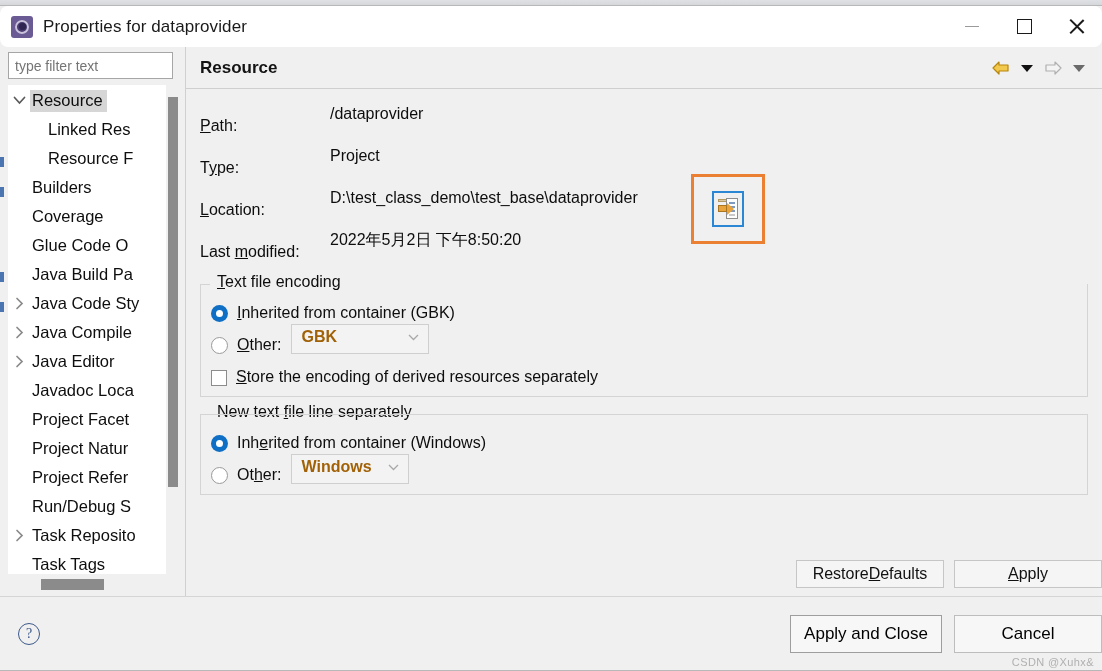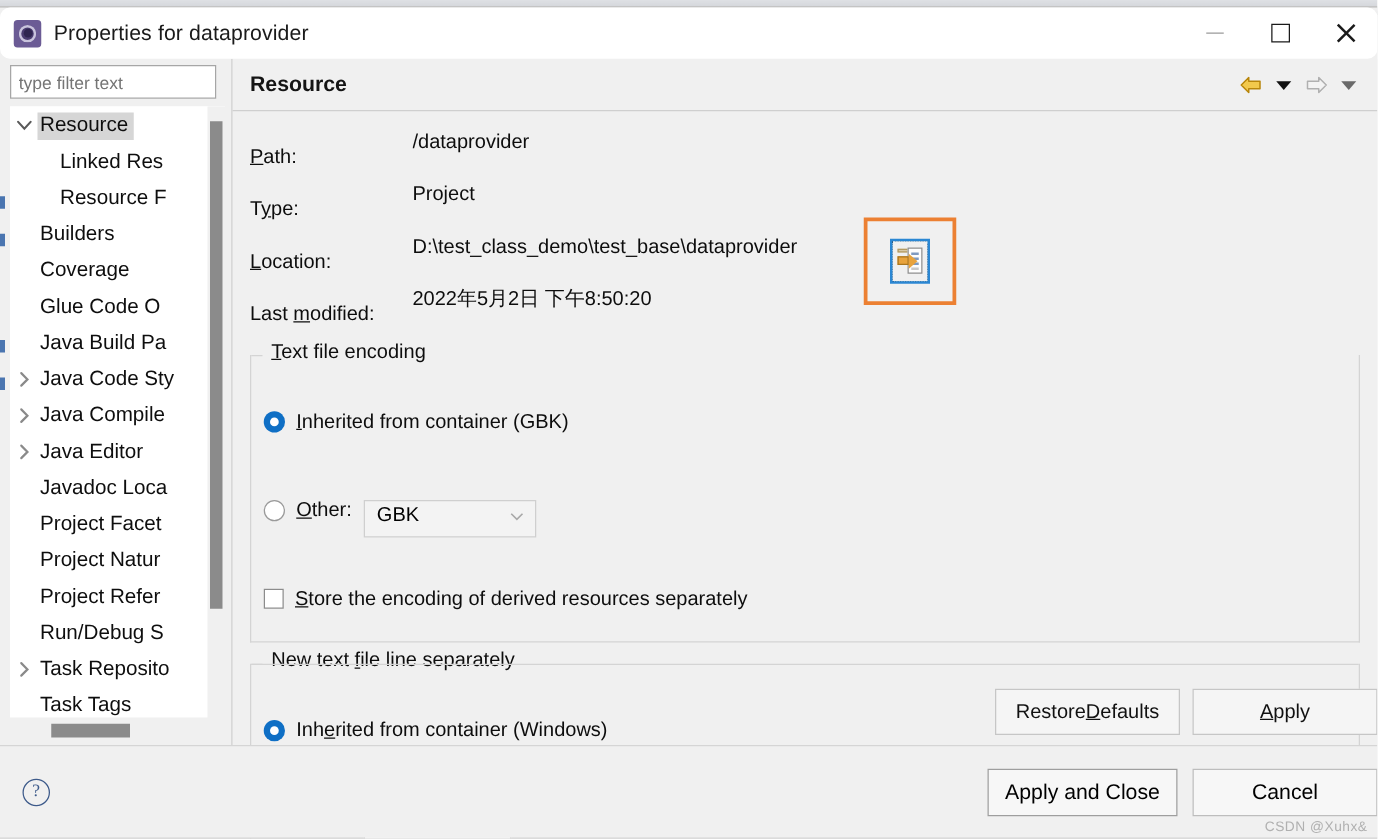--- a/index.html
+++ b/index.html
@@ -330,25 +330,24 @@
     background: #f0f0f0;
     padding: 0 5px 0 4px;
     font-size: 16px;
     color: #0d0d0d;
     white-space: nowrap;
   }
   .groupbox.gb-line::after { left: 0; right: 0; width: auto; }
 
   .row {
     display: flex;
-    align-items: flex-start;
+    align-items: flex-end;
     height: 32px;
     font-size: 16px;
     color: #0d0d0d;
-    margin-top: 39px;
   }
 
   .radio {
     width: 17px; height: 17px; flex: 0 0 17px;
     border-radius: 50%;
     border: 1.6px solid #9a9a9a;
     background: #fff;
     margin-right: 9px;
     position: relative;
   }
@@ -368,41 +367,42 @@
     background: #fff;
     margin-right: 9px;
   }
   .combo {
     height: 30px;
     border: 1px solid #cfcfcf;
     background: #f3f3f3;
     display: flex; align-items: center;
     padding: 0 4px 4px 9px;
     font-size: 16px;
-    color: #000000;
+    color: #a16207;
     margin-left: 10px;
     position: relative;
+    font-weight: bold;
   }
   .combo .cv { flex: 1 1 auto; white-space: nowrap; }
   .combo .chev {
     width: 22px; flex: 0 0 22px;
     display: flex; align-items: center; justify-content: center;
   }
   .combo.w-enc { width: 138px; }
   .combo.w-del { width: 118px; }
 
   
   .apply-row {
     position: absolute;
     right: 0; bottom: 8px;
     display: flex; gap: 10px;
     padding-right: 0;
   }
   .btn {
-    height: 37px;
+    height: 28px;
     min-width: 92px;
     border: 1px solid #c6c6c6;
     background: #f5f5f5;
     font-size: 16px;
     color: #111;
     display: flex; align-items: center; justify-content: center;
     padding: 0 14px;
     font-family: "Liberation Sans", sans-serif;
     white-space: nowrap;
   }

